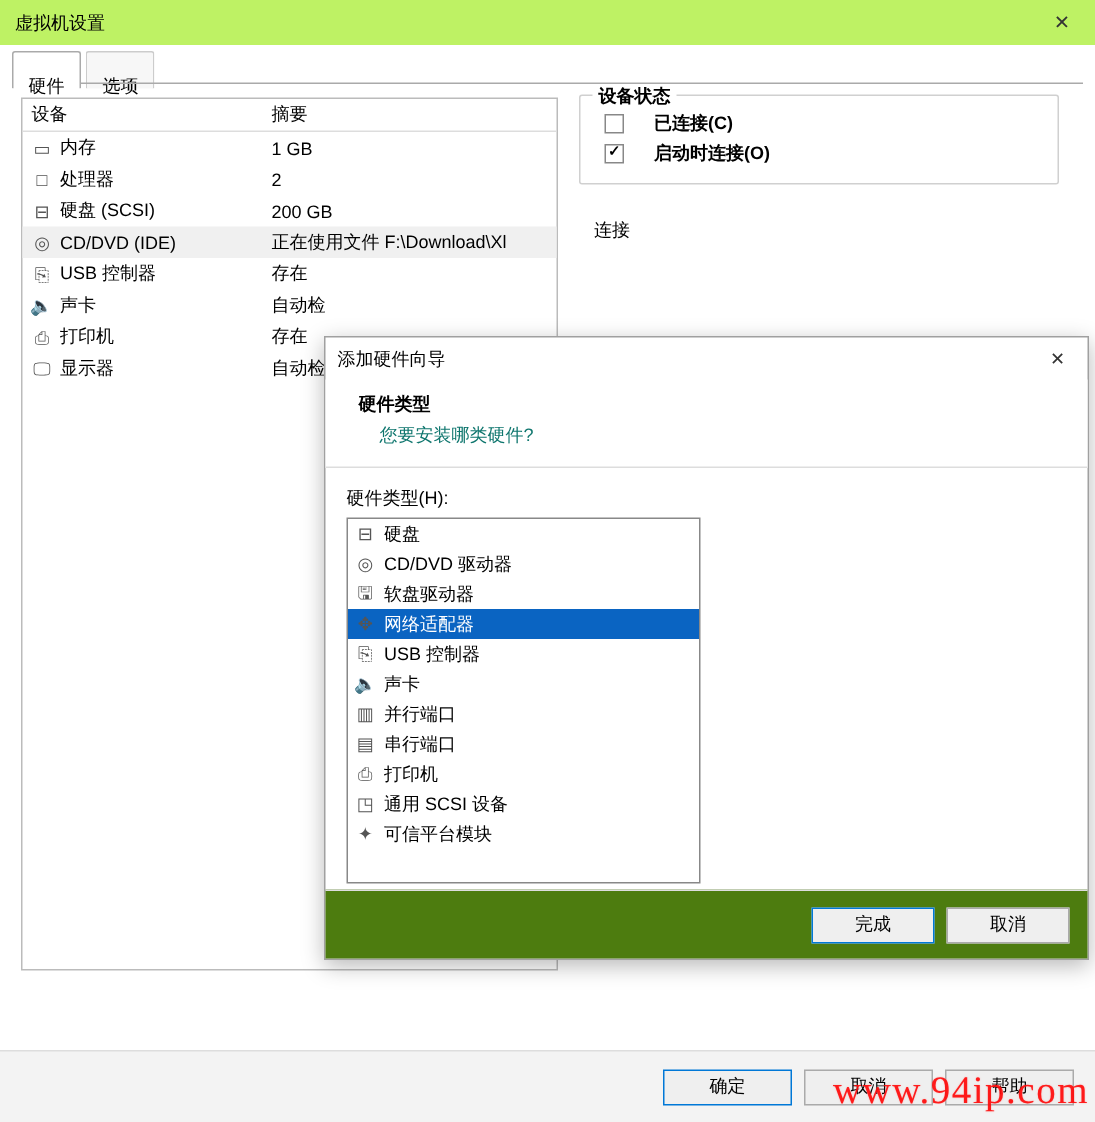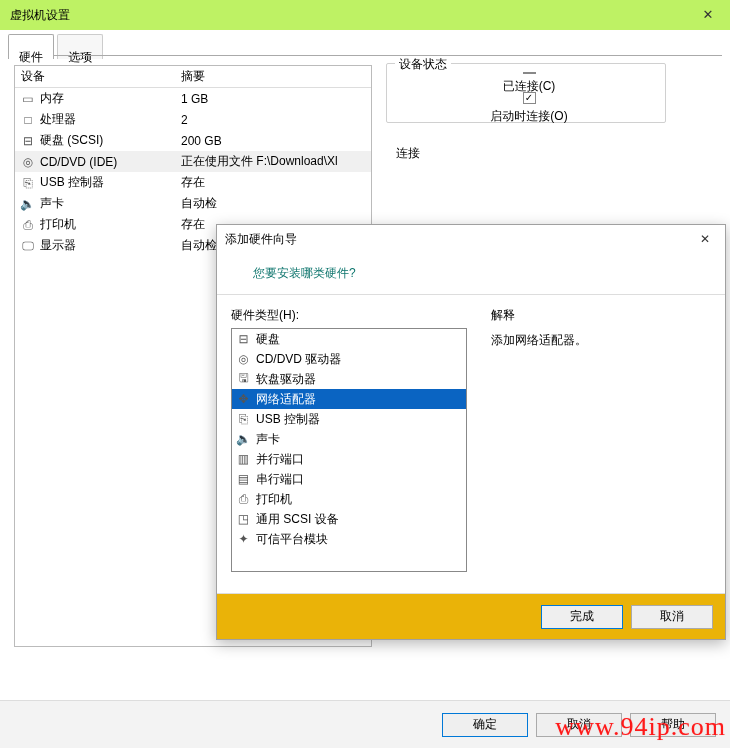--- a/index.html
+++ b/index.html
@@ -56,29 +56,30 @@
 
   .addremove { position: absolute; left: 188px; top: 598px; display: flex; gap: 8px; }
   .btn {
     height: 24px; min-width: 74px; padding: 0 10px;
     border: 1px solid #aaa; background: #efefef;
     display: inline-flex; align-items: center; justify-content: center;
     font-size: 12px;
   }
 
   .right-group {
-    position: absolute; left: 386px; top: 6px; width: 280px;
+    position: absolute; left: 386px; top: 6px; width: 320px;
     border: 1px solid #d0d0d0; border-radius: 2px;
     padding: 8px 10px 10px 10px;
+    font-weight: bold;
   }
   .right-group-title {
     position: absolute; top: -8px; left: 8px; background: #fff;
     padding: 0 4px; font-size: 12px;
   }
-  .chk-row { height: 20px; display: flex; align-items: center; gap: 4px; padding-left: 6px; flex-direction: column; }
+  .chk-row { height: 20px; display: flex; align-items: center; gap: 20px; padding-left: 6px; }
   .chk-row .chk {
     width: 13px; height: 13px; border: 1px solid #888; background: #fff;
     display: inline-flex; align-items: center; justify-content: center;
     font-size: 10px; line-height: 10px; color: #000;
   }
   .right-group2 {
     position: absolute; left: 386px; top: 88px; width: 326px;
     padding-left: 10px;
   }
 
@@ -110,21 +111,21 @@
     margin-top: 4px; overflow: hidden;
   }
   .hw-item {
     display: flex; align-items: center; height: 20px; gap: 5px;
     padding: 0 4px;
   }
   .hw-item.sel { background: #0a64c2; color: #fff; }
   .hw-item .device-icon { width: 15px; text-align:center; }
   .wiz-footer {
     position: absolute; bottom: 0; left: 0; right: 0;
-    height: 46px; border-top: 1px solid #ddd; background: #eab308;
+    height: 46px; border-top: 1px solid #ddd; background: #4d7c0f;
     display: flex; align-items: center; justify-content: flex-end;
     padding-right: 12px; gap: 8px;
   }
   .wiz-footer .btn { min-width: 82px; height: 24px; }
   .btn.primary { border-color: #0078d7; }
 
   
   .main-footer {
     position: absolute; left: 0; right: 0; bottom: 0; height: 48px;
     border-top: 1px solid #ddd; background: #f3f3f3;
@@ -237,20 +238,21 @@
   <div class="right-group2">
     <span>连接</span>
   </div>
 
   <div class="wizard">
     <div class="wiz-title">
       <span>添加硬件向导</span>
       <span class="close">✕</span>
     </div>
     <div class="wiz-header">
+      <div class="hh">硬件类型</div>
       <div class="sub">您要安装哪类硬件?</div>
     </div>
     <div class="wiz-body">
       <div class="wiz-left">
         <div>硬件类型(H):</div>
         <div class="hw-list" id="hw-list">
             <div class="hw-item">
               <span class="device-icon">⊟</span>
               <span>硬盘</span>
             </div>
@@ -288,24 +290,20 @@
             </div>
             <div class="hw-item">
               <span class="device-icon">◳</span>
               <span>通用 SCSI 设备</span>
             </div>
             <div class="hw-item">
               <span class="device-icon">✦</span>
               <span>可信平台模块</span>
             </div>
           </div>
-      </div>
-      <div class="wiz-right">
-        <div>解释</div>
-        <div style="margin-top:8px;">添加网络适配器。</div>
       </div>
     </div>
     <div class="wiz-footer">
       <span class="btn primary">完成</span>
       <span class="btn">取消</span>
     </div>
   </div>
 
 </div>
 

